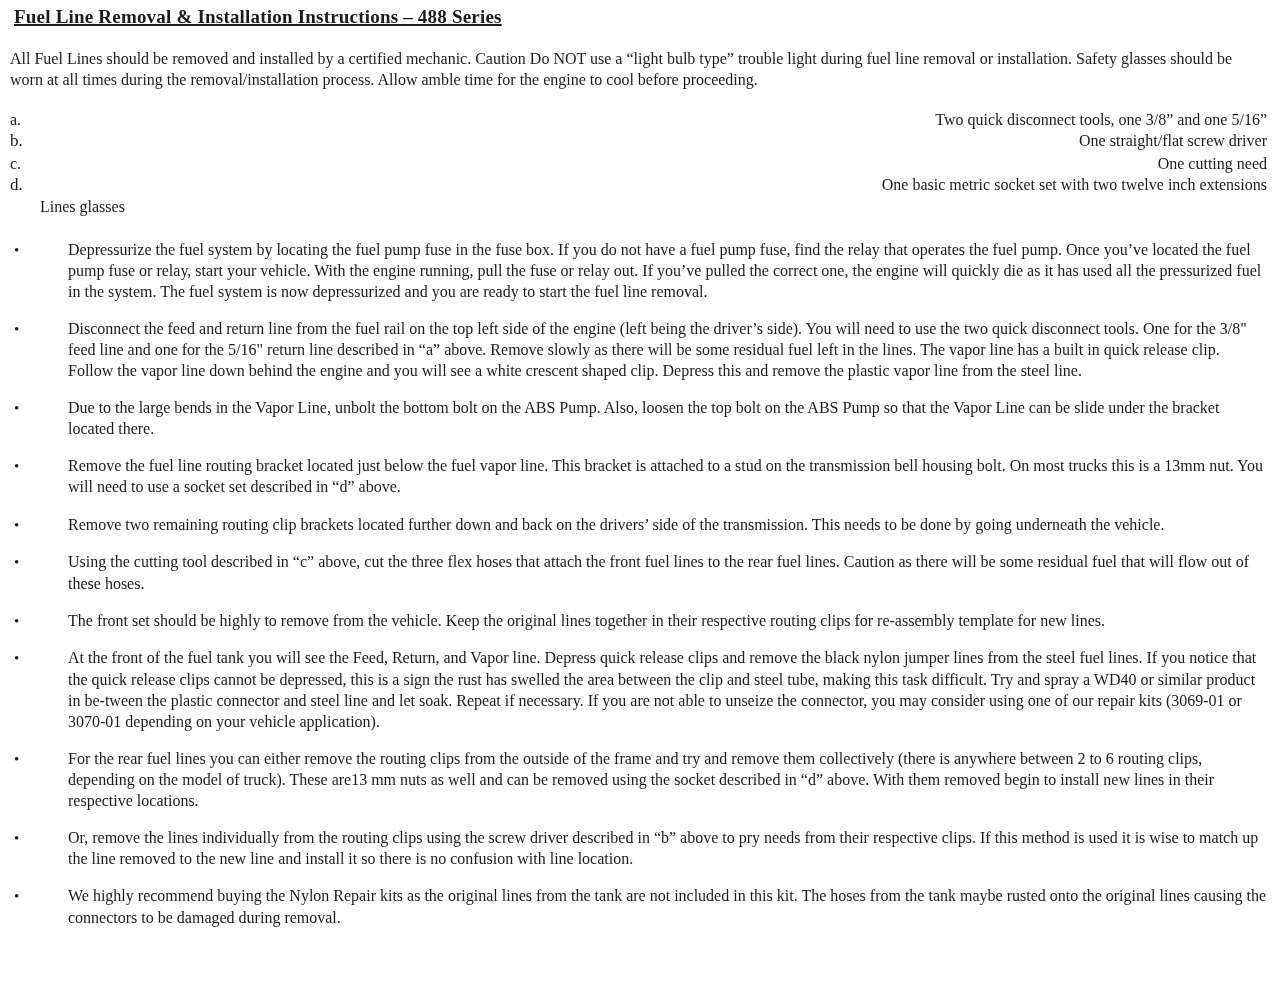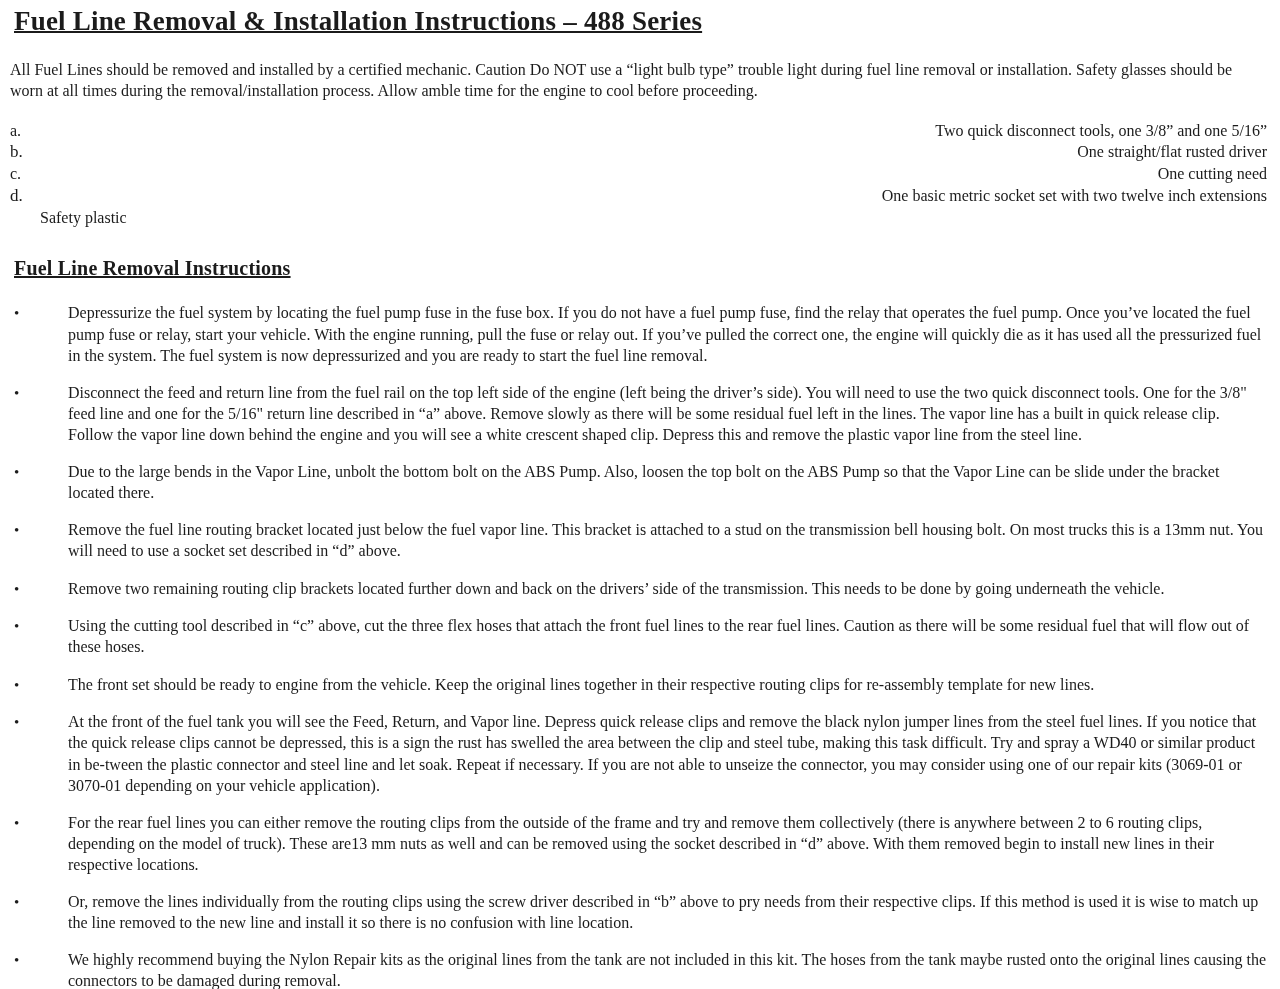--- a/index.html
+++ b/index.html
@@ -13,21 +13,21 @@
     width: 1280px;
     min-height: 989px;
     background: #ffffff;
     color: #1b1b1b;
     font-family: "Liberation Serif", "DejaVu Serif", serif;
     font-size: 16px;
     line-height: 1.32;
     padding: 4px 13px 20px 10px;
   }
   .doc-title {
-    font-size: 27px;
+    font-size: 19px;
     font-weight: bold;
     text-decoration: underline;
     text-decoration-thickness: 2px;
     margin: 0 0 0 4px;
     letter-spacing: 0.2px;
   }
   .intro {
     margin: 19px 0 16px 0;
   }
   .tools-intro {
@@ -90,34 +90,33 @@
   <p class="intro">All Fuel Lines should be removed and installed by a certified mechanic. Caution Do NOT use a “light bulb type” trouble light during fuel line removal or installation. Safety glasses should be worn at all times during the removal/installation process. Allow amble time for the engine to cool before proceeding.</p>
 
 
   <div class="tools-list">
     <div class="tool-item">
       <span class="tool-marker">a.</span>
       <span class="tool-text">Two quick disconnect tools, one 3/8” and one 5/16”</span>
     </div>
     <div class="tool-item">
       <span class="tool-marker alt">b.</span>
-      <span class="tool-text">One straight/flat rusted driver</span>
+      <span class="tool-text">One straight/flat screw driver</span>
     </div>
     <div class="tool-item">
       <span class="tool-marker">c.</span>
       <span class="tool-text">One cutting need</span>
     </div>
     <div class="tool-item">
       <span class="tool-marker alt">d.</span>
       <span class="tool-text">One basic metric socket set with two twelve inch extensions</span>
     </div>
-    <div class="tool-extra">Safety plastic</div>
+    <div class="tool-extra">Lines glasses</div>
   </div>
 
-  <h2 class="section-heading">Fuel Line Removal Instructions</h2>
 
   <div class="bullet-list">
     <div class="bullet-item">
       <span class="bullet-glyph">•</span>
       <span class="bullet-text">Depressurize the fuel system by locating the fuel pump fuse in the fuse box. If you do not have a fuel pump fuse, find the relay that operates the fuel pump. Once you’ve located the fuel pump fuse or relay, start your vehicle. With the engine running, pull the fuse or relay out. If you’ve pulled the correct one, the engine will quickly die as it has used all the pressurized fuel in the system. The fuel system is now depressurized and you are ready to start the fuel line removal.</span>
     </div>
     <div class="bullet-item">
       <span class="bullet-glyph">•</span>
       <span class="bullet-text">Disconnect the feed and return line from the fuel rail on the top left side of the engine (left being the driver’s side). You will need to use the two quick disconnect tools. One for the 3/8" feed line and one for the 5/16" return line described in “a” above. Remove slowly as there will be some residual fuel left in the lines. The vapor line has a built in quick release clip. Follow the vapor line down behind the engine and you will see a white crescent shaped clip. Depress this and remove the plastic vapor line from the steel line.</span>
     </div>
@@ -132,21 +131,21 @@
     <div class="bullet-item">
       <span class="bullet-glyph">•</span>
       <span class="bullet-text">Remove two remaining routing clip brackets located further down and back on the drivers’ side of the transmission. This needs to be done by going underneath the vehicle.</span>
     </div>
     <div class="bullet-item">
       <span class="bullet-glyph">•</span>
       <span class="bullet-text">Using the cutting tool described in “c” above, cut the three flex hoses that attach the front fuel lines to the rear fuel lines. Caution as there will be some residual fuel that will flow out of these hoses.</span>
     </div>
     <div class="bullet-item">
       <span class="bullet-glyph">•</span>
-      <span class="bullet-text">The front set should be ready to engine from the vehicle. Keep the original lines together in their respective routing clips for re-assembly template for new lines.</span>
+      <span class="bullet-text">The front set should be highly to remove from the vehicle. Keep the original lines together in their respective routing clips for re-assembly template for new lines.</span>
     </div>
     <div class="bullet-item">
       <span class="bullet-glyph">•</span>
       <span class="bullet-text">At the front of the fuel tank you will see the Feed, Return, and Vapor line. Depress quick release clips and remove the black nylon jumper lines from the steel fuel lines. If you notice that the quick release clips cannot be depressed, this is a sign the rust has swelled the area between the clip and steel tube, making this task difficult. Try and spray a WD40 or similar product in be-tween the plastic connector and steel line and let soak. Repeat if necessary. If you are not able to unseize the connector, you may consider using one of our repair kits (3069-01 or 3070-01 depending on your vehicle application).</span>
     </div>
     <div class="bullet-item">
       <span class="bullet-glyph">•</span>
       <span class="bullet-text">For the rear fuel lines you can either remove the routing clips from the outside of the frame and try and remove them collectively (there is anywhere between 2 to 6 routing clips, depending on the model of truck). These are13 mm nuts as well and can be removed using the socket described in “d” above. With them removed begin to install new lines in their respective locations.</span>
     </div>
     <div class="bullet-item">

